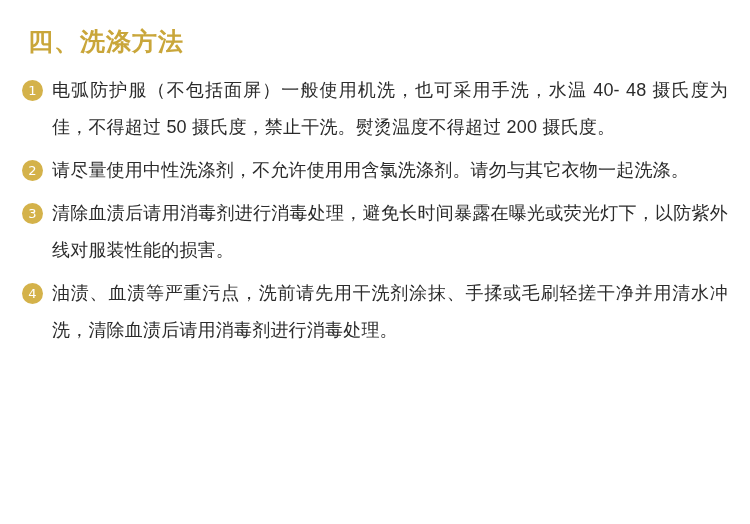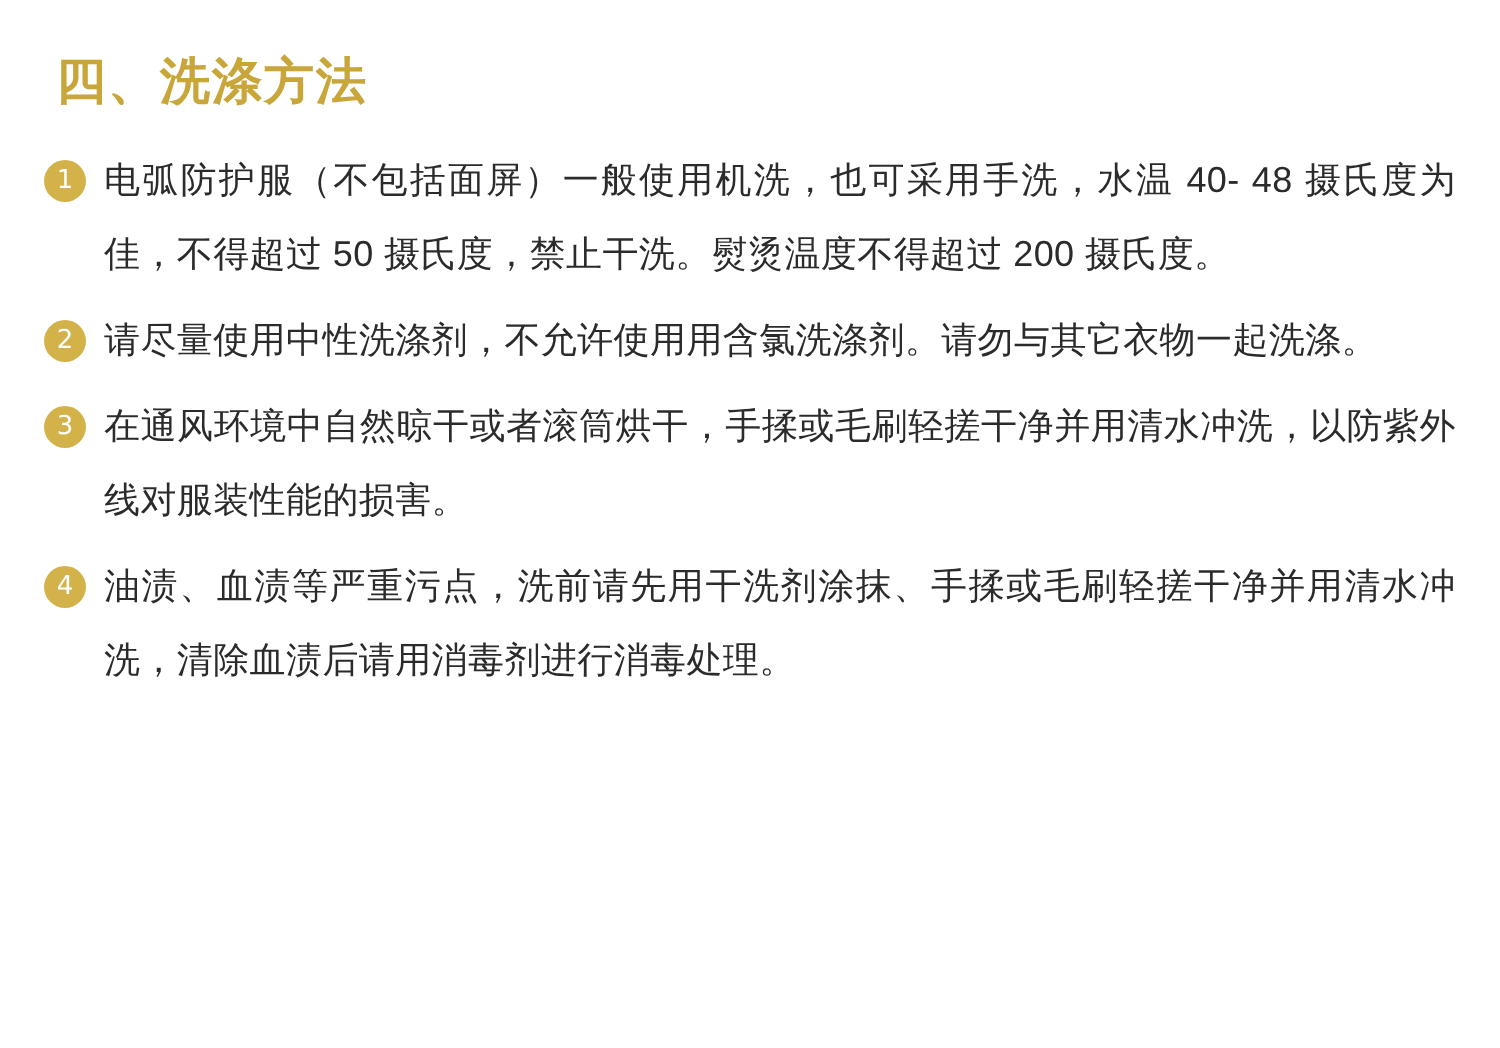--- a/index.html
+++ b/index.html
@@ -78,21 +78,21 @@
       <span class="text">电弧防护服（不包括面屏）一般使用机洗，也可采用手洗，水温 40- 48 摄氏度为佳，不得超过 50 摄氏度，禁止干洗。熨烫温度不得超过 200 摄氏度。</span>
     </li>
 
     <li class="item">
       <span class="num">2</span>
       <span class="text">请尽量使用中性洗涤剂，不允许使用用含氯洗涤剂。请勿与其它衣物一起洗涤。</span>
     </li>
 
     <li class="item">
       <span class="num">3</span>
-      <span class="text">在通风环境中自然晾干或者滚筒烘干，手揉或毛刷轻搓干净并用清水冲洗，以防紫外线对服装性能的损害。</span>
+      <span class="text">清除血渍后请用消毒剂进行消毒处理，避免长时间暴露在曝光或荧光灯下，以防紫外线对服装性能的损害。</span>
     </li>
 
     <li class="item">
       <span class="num">4</span>
       <span class="text">油渍、血渍等严重污点，洗前请先用干洗剂涂抹、手揉或毛刷轻搓干净并用清水冲洗，清除血渍后请用消毒剂进行消毒处理。</span>
     </li>
 
   </ul>
 </div>
 

